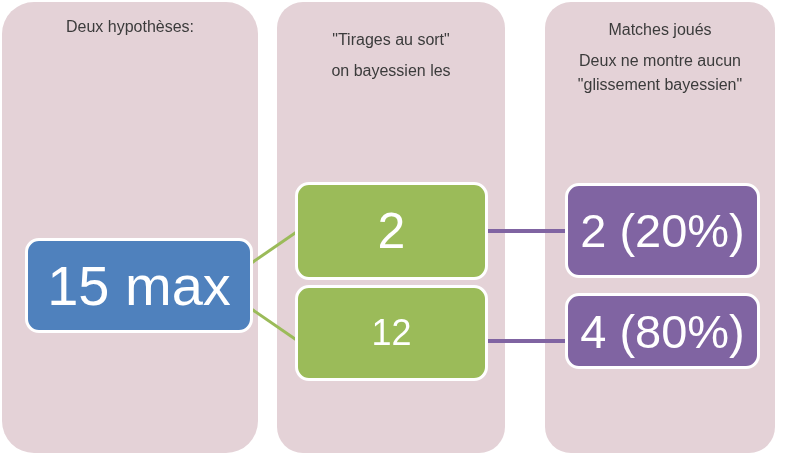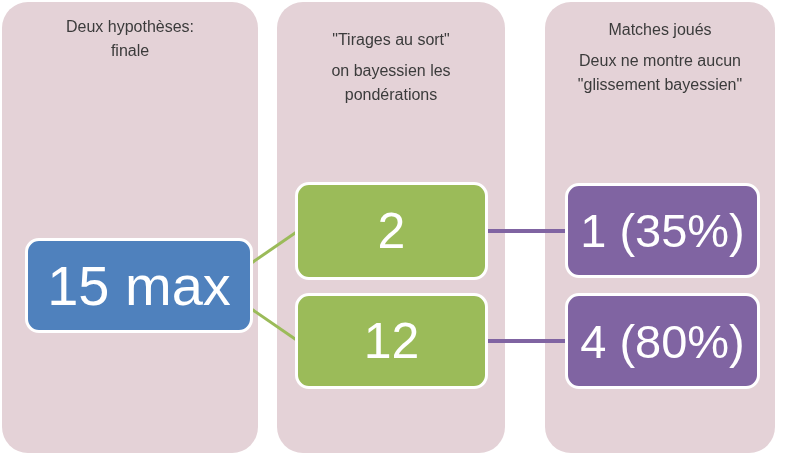--- a/index.html
+++ b/index.html
@@ -15,21 +15,21 @@
     background: #ffffff;
     overflow: hidden;
   }
   .panel {
     position: absolute;
     top: 2px;
     height: 451px;
     background: #e4d2d7;
     border-radius: 26px;
   }
-  .panel-1 { left: 2px;   width: 256px; }
+  .panel-1 { left: 2px;   width: 256px; border-radius: 32px; }
   .panel-2 { left: 277px; width: 228px; }
   .panel-3 { left: 545px; width: 230px; }
   .panel-text {
     text-align: center;
     color: #3b3b3b;
     font-size: 16px;
     padding-left: 10px;
     padding-right: 10px;
   }
   .panel-1 .panel-text { padding-top: 6px; }
@@ -50,41 +50,39 @@
     border-radius: 14px;
     box-sizing: border-box;
     display: flex;
     align-items: center;
     justify-content: center;
     color: #ffffff;
     white-space: nowrap;
   }
   .node-blue   { background: #4f81bd; left: 25px;  top: 238px; width: 228px; height: 95px; font-size: 56px; }
   .node-green-1{ background: #9bbb59; left: 295px; top: 182px; width: 193px; height: 98px; font-size: 50px; }
-  .node-green-2{ background: #9bbb59; left: 295px; top: 293px; width: 193px; height: 96px; font-size: 50px; }
+  .node-green-2{ background: #9bbb59; left: 295px; top: 285px; width: 193px; height: 96px; font-size: 36px; }
   .node-purple-1{ background: #8064a2; left: 565px; top: 183px; width: 195px; height: 95px; font-size: 47px; }
-  .node-purple-2{ background: #8064a2; left: 565px; top: 293px; width: 195px; height: 96px; font-size: 47px; }
+  .node-purple-2{ background: #8064a2; left: 565px; top: 293px; width: 195px; height: 76px; font-size: 47px; }
 </style>
 </head>
 <body>
 
 <div class="canvas">
 
   <div class="panel panel-1">
     <div class="panel-text">
       <div class="line para">Deux hypothèses:</div>
-      <div class="line cont">finale</div>
     </div>
   </div>
 
   <div class="panel panel-2">
     <div class="panel-text">
       <div class="line para">"Tirages au sort"</div>
       <div class="line para">on bayessien les</div>
-      <div class="line cont">pondérations</div>
     </div>
   </div>
 
   <div class="panel panel-3">
     <div class="panel-text">
       <div class="line para">Matches joués</div>
       <div class="line para">Deux ne montre aucun</div>
       <div class="line cont">"glissement bayessien"</div>
     </div>
   </div>
@@ -102,20 +100,20 @@
 
   <div class="node node-green-1">
     <span>2</span>
   </div>
 
   <div class="node node-green-2">
     <span>12</span>
   </div>
 
   <div class="node node-purple-1">
-    <span>1 (35%)</span>
+    <span>2 (20%)</span>
   </div>
 
   <div class="node node-purple-2">
     <span>4 (80%)</span>
   </div>
 
 </div>
 
 </body></html>

